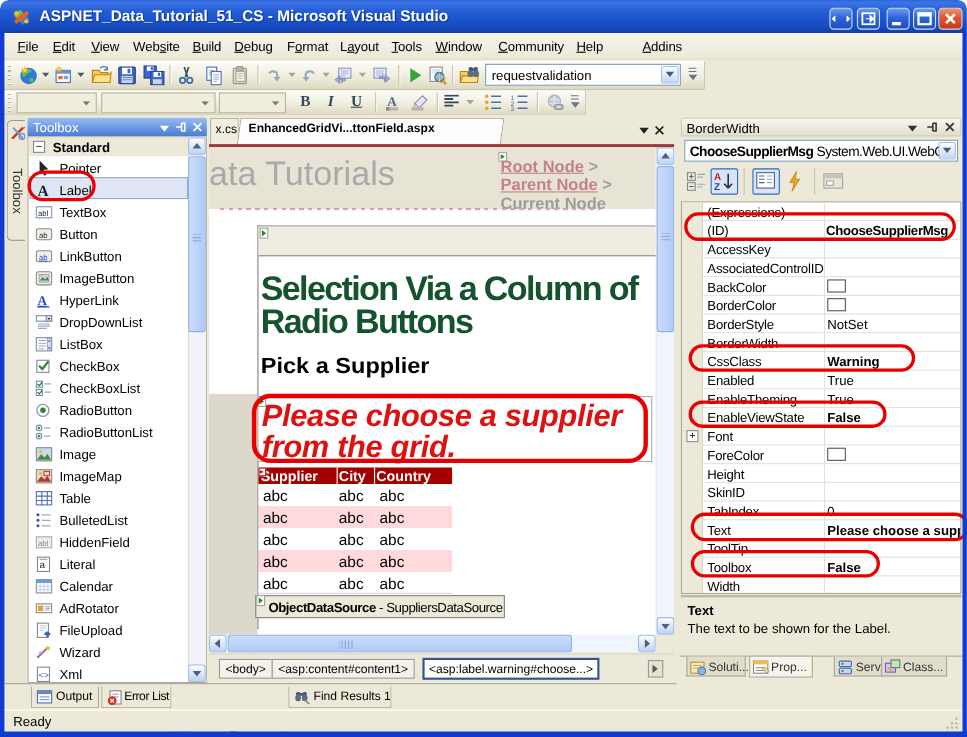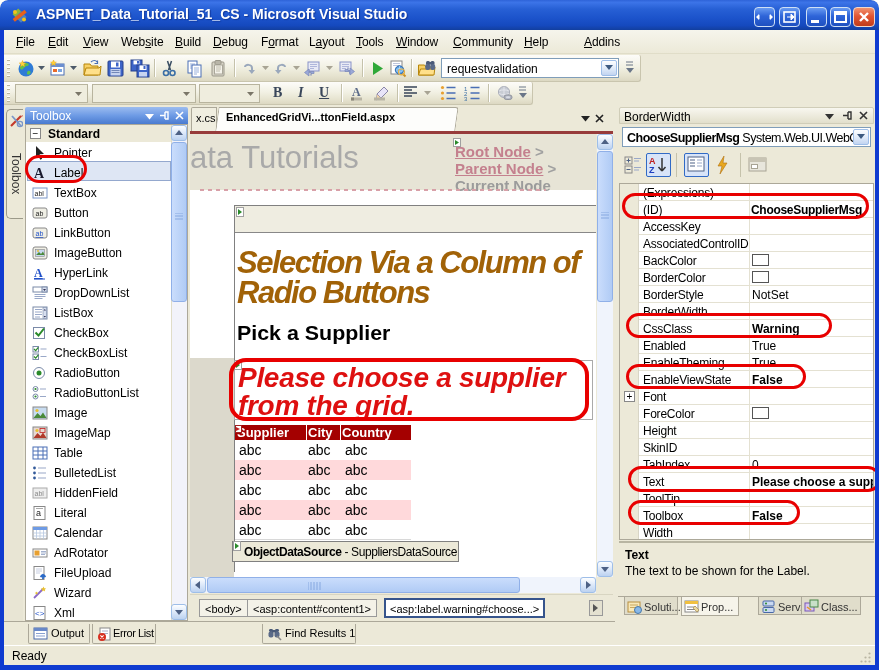--- a/index.html
+++ b/index.html
@@ -584,21 +584,21 @@
     <div class="ab" style="left:10px;top:55px;width:346px;height:2px;background:repeating-linear-gradient(90deg,#D8A0A8 0 4px,transparent 4px 8px);"></div>
     <div class="ab" style="left:0;top:224px;width:44px;height:219px;background:#DCD9CC;"></div>
     <div class="ab" style="left:44px;top:71px;width:362px;height:367px;border-left:1px solid #808080;border-top:1px solid #808080;">
       <div class="ab" style="left:0;top:0;width:362px;height:27px;background:#EFEDE1;border-bottom:1px solid #888;">
         <div class="ab" style="left:1px;top:1px;width:8px;height:10px;background:#fff;border:1px solid #A0A0A0;">
               <svg width="5" height="7" style="margin:1px 0 0 1px">
                 <path d="M0 0l4 3-4 3z" fill="#2A8A2A"></path>
               </svg>
             </div>
       </div>
-      <div class="ab" style="left:2px;top:42px;width:380px;font-size:31px;letter-spacing:-1.5px;font-weight:bold;line-height:30px;color:#a16207;font-style:italic;">Selection Via a Column of Radio Buttons</div>
+      <div class="ab" style="left:2px;top:42px;width:380px;font-size:31px;letter-spacing:-1.5px;font-weight:bold;line-height:30px;color:#14532d;">Selection Via a Column of Radio Buttons</div>
       <div class="ab" style="left:2px;top:116px;font-size:20px;font-weight:bold;transform:scaleX(1.07);transform-origin:0 0;">Pick a Supplier</div>
     </div>
     <div class="ab" style="left:44px;top:226px;width:359px;height:60px;background:#fff;border:1px solid #aaa;"></div>
     <div class="ab" style="left:44px;top:226px;width:8px;height:10px;background:#fff;border:1px solid #A0A0A0;">
           <svg width="5" height="7" style="margin:1px 0 0 1px">
             <path d="M0 0l4 3-4 3z" fill="#2A8A2A"></path>
           </svg>
         </div>
     <div class="ab" style="left:48px;top:230px;font-size:28px;letter-spacing:-0.3px;font-weight:bold;font-style:italic;color:#DE1010;line-height:28px;">Please choose a supplier<br>from the grid.</div>
     <div class="ab oval" style="left:39px;top:224px;width:360px;height:63px;border-radius:17px;border-width:4px;"></div>

